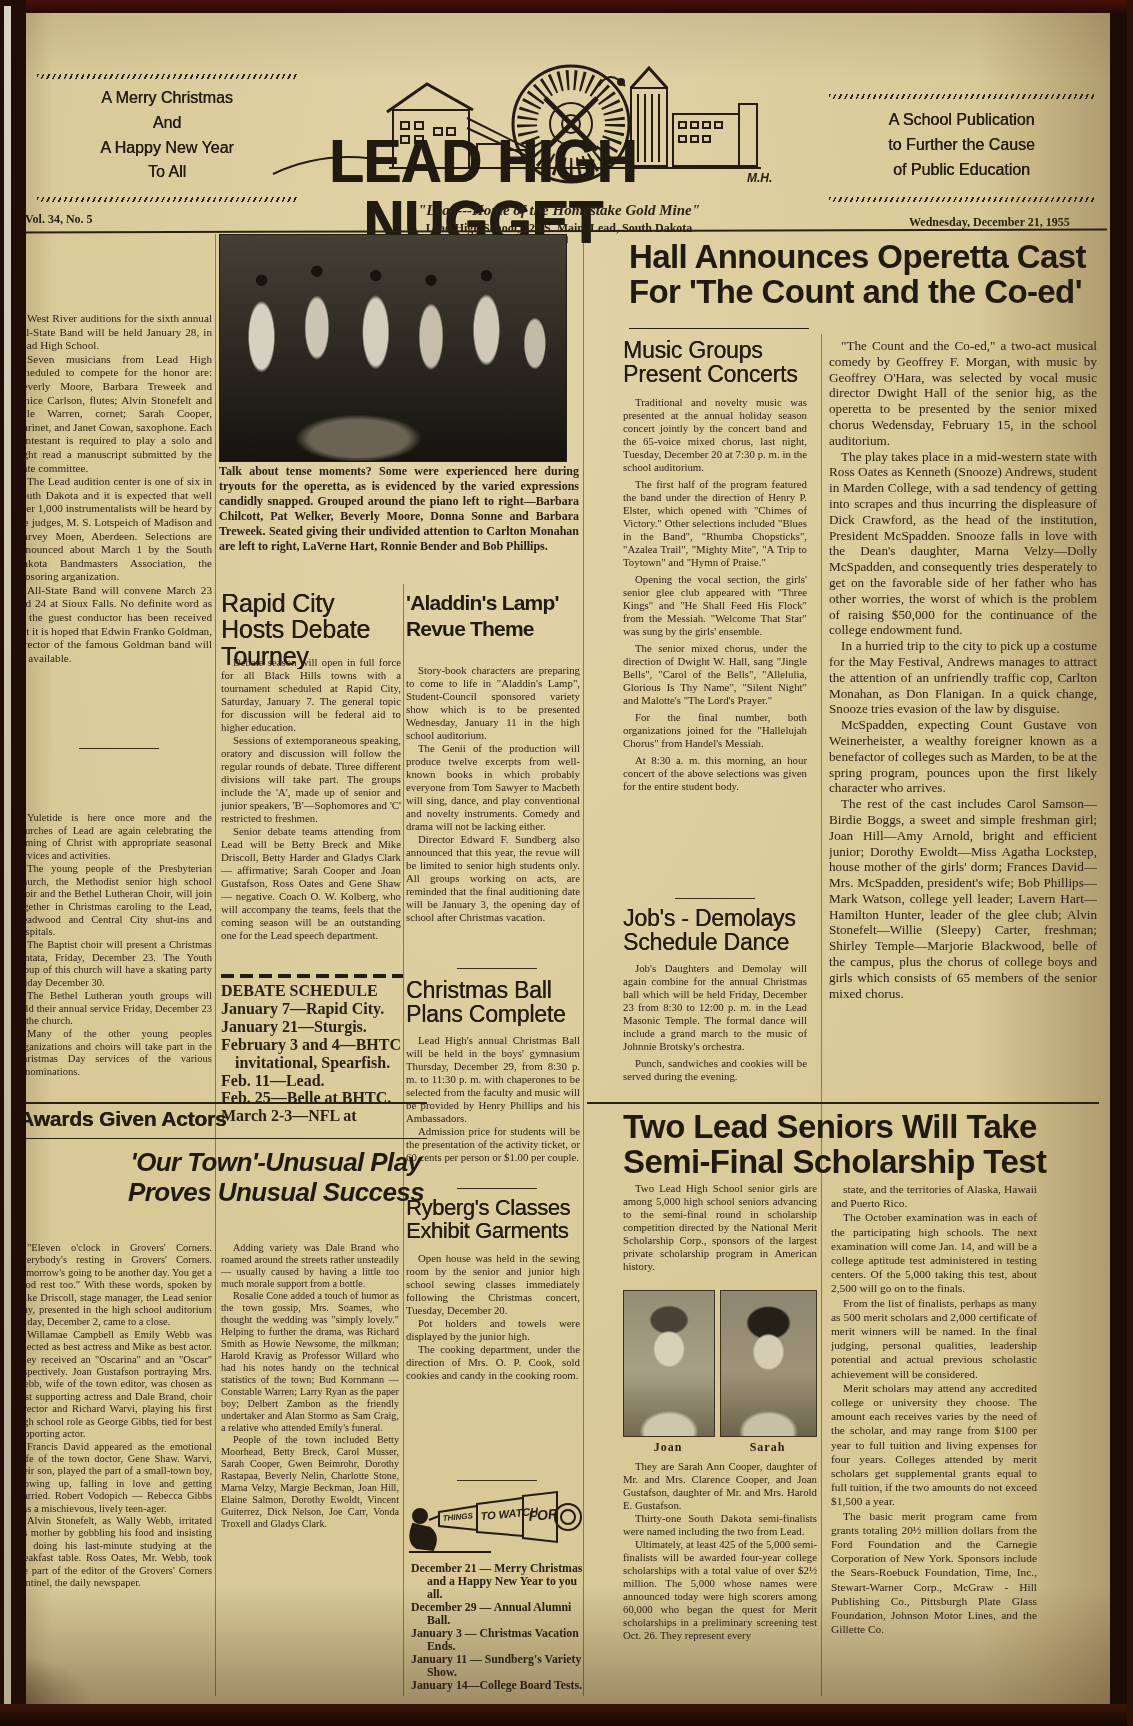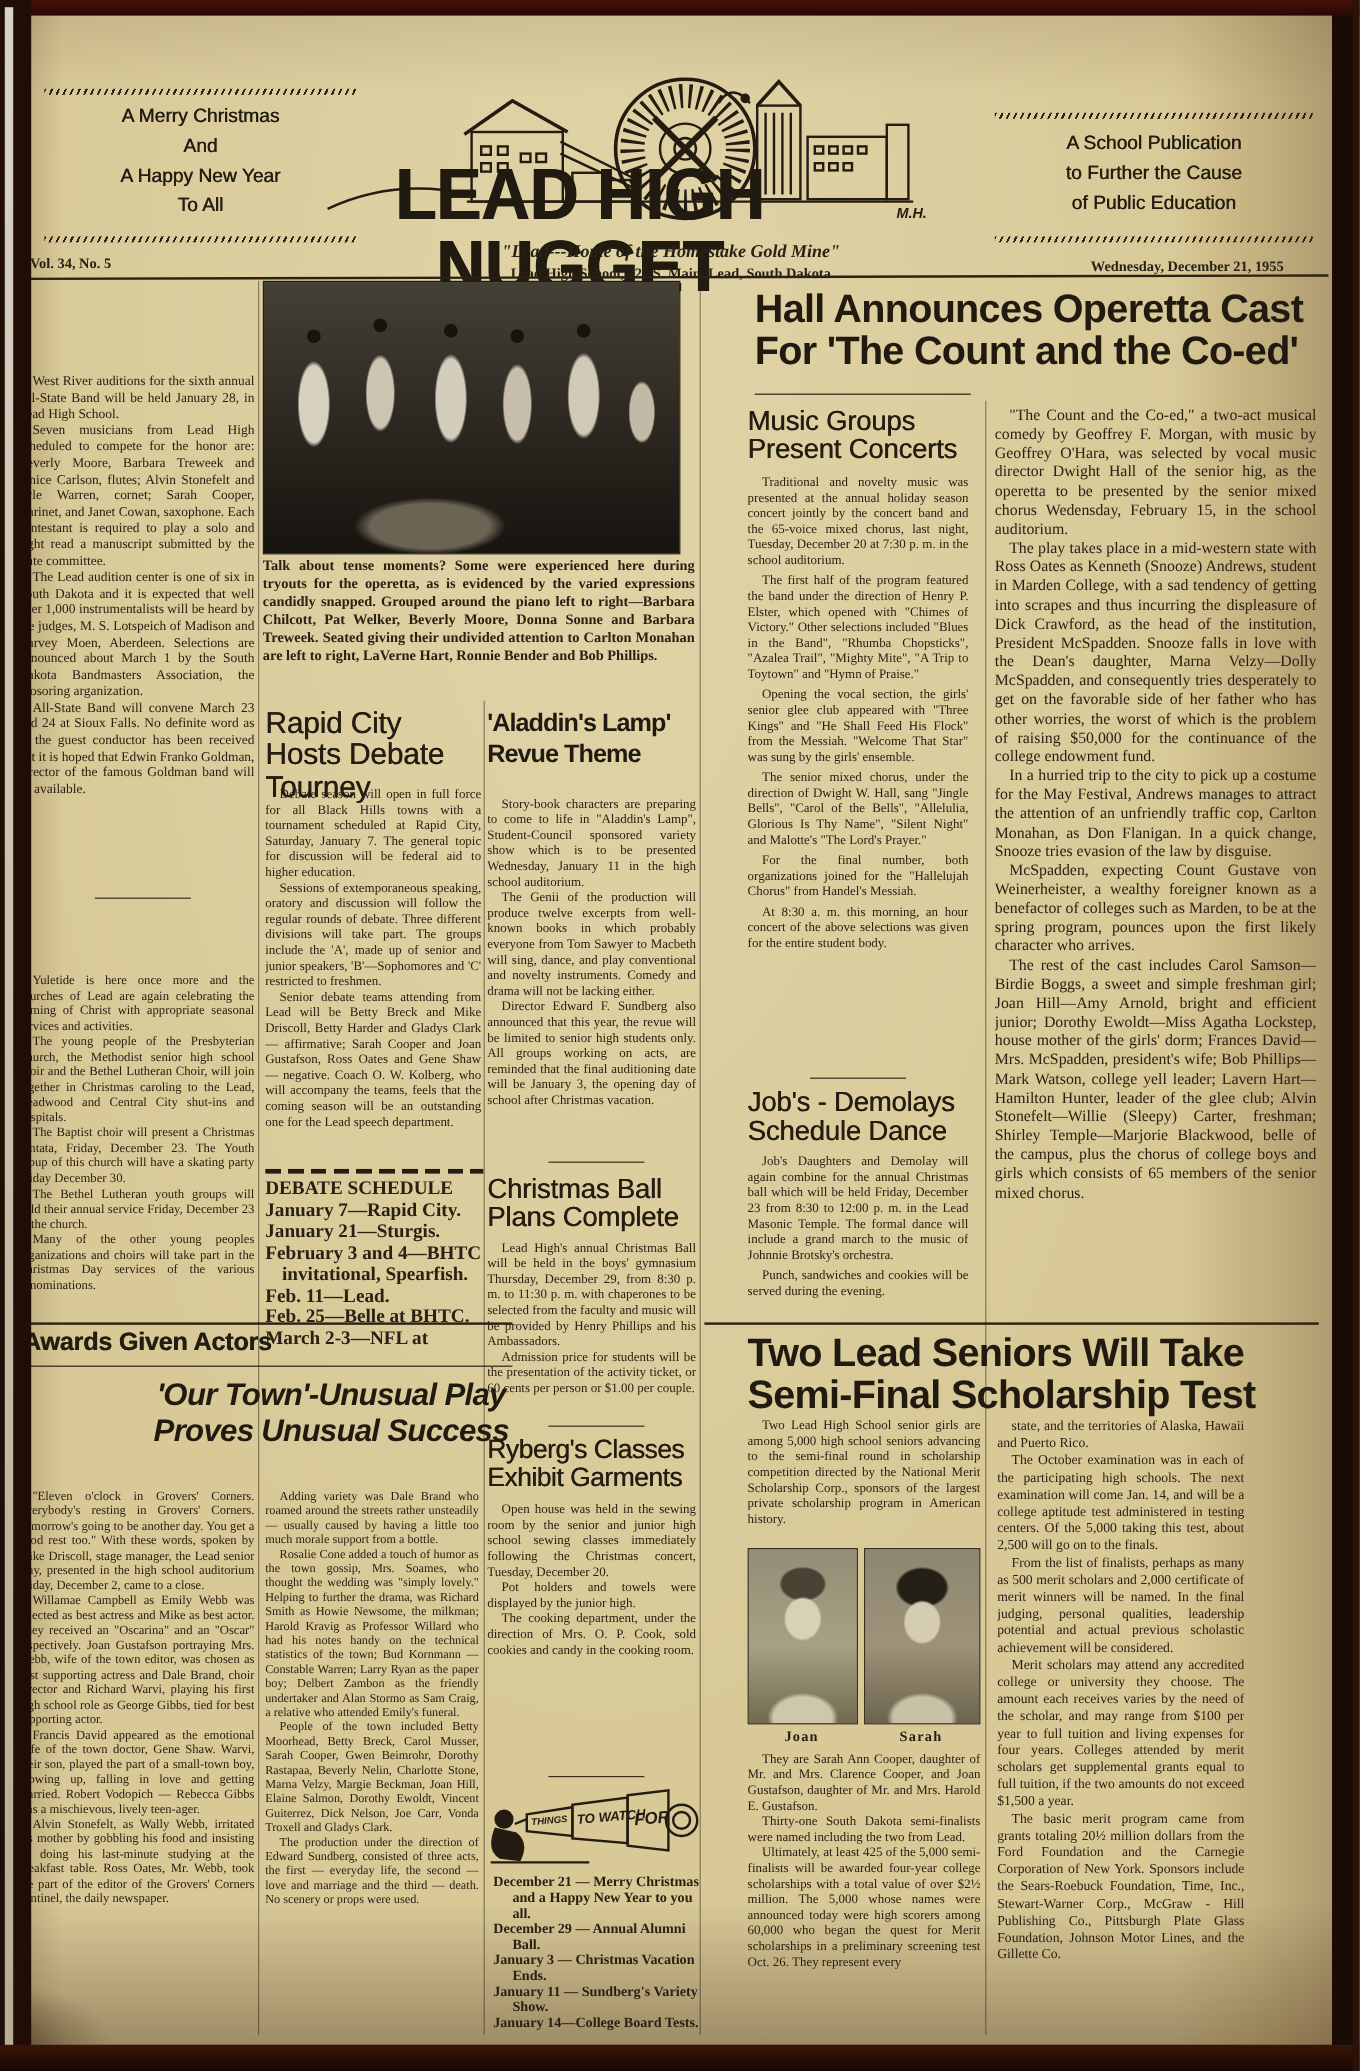--- a/index.html
+++ b/index.html
@@ -255,21 +255,20 @@
   <div class="art" style="left:6px;top:1230px;width:197px;height:458px;font-size:10.5px;line-height:12.4px;">
     <p class="bp">"Eleven o'clock in Grovers' Corners. Everybody's resting in Grovers' Corners. Tomorrow's going to be another day. You get a good rest too." With these words, spoken by Mike Driscoll, stage manager, the Lead senior play, presented in the high school auditorium Friday, December 2, came to a close.</p>
     <p class="bp">Willamae Campbell as Emily Webb was selected as best actress and Mike as best actor. They received an "Oscarina" and an "Oscar" respectively. Joan Gustafson portraying Mrs. Webb, wife of the town editor, was chosen as best supporting actress and Dale Brand, choir director and Richard Warvi, playing his first high school role as George Gibbs, tied for best supporting actor.</p>
     <p class="bp">Francis David appeared as the emotional wife of the town doctor, Gene Shaw. Warvi, their son, played the part of a small-town boy, growing up, falling in love and getting married. Robert Vodopich — Rebecca Gibbs was a mischievous, lively teen-ager.</p>
     <p class="bp">Alvin Stonefelt, as Wally Webb, irritated his mother by gobbling his food and insisting on doing his last-minute studying at the breakfast table. Ross Oates, Mr. Webb, took the part of the editor of the Grovers' Corners Sentinel, the daily newspaper.</p>
   </div>
   <div class="art" style="left:212px;top:1230px;width:178px;height:458px;font-size:10.2px;line-height:12px;">
     <p class="bp">Adding variety was Dale Brand who roamed around the streets rather unsteadily — usually caused by having a little too much morale support from a bottle.</p>
     <p class="bp">Rosalie Cone added a touch of humor as the town gossip, Mrs. Soames, who thought the wedding was "simply lovely." Helping to further the drama, was Richard Smith as Howie Newsome, the milkman; Harold Kravig as Professor Willard who had his notes handy on the technical statistics of the town; Bud Kornmann — Constable Warren; Larry Ryan as the paper boy; Delbert Zambon as the friendly undertaker and Alan Stormo as Sam Craig, a relative who attended Emily's funeral.</p>
     <p class="bp">People of the town included Betty Moorhead, Betty Breck, Carol Musser, Sarah Cooper, Gwen Beimrohr, Dorothy Rastapaa, Beverly Nelin, Charlotte Stone, Marna Velzy, Margie Beckman, Joan Hill, Elaine Salmon, Dorothy Ewoldt, Vincent Guiterrez, Dick Nelson, Joe Carr, Vonda Troxell and Gladys Clark.</p>
-    <p class="bp">The production under the direction of Edward Sundberg, consisted of three acts, the first — everyday life, the second — love and marriage and the third — death. No scenery or props were used.</p>
   </div>
 
   <div class="hr" style="left:578px;top:1090px;width:512px;height:2px;"></div>
   <div class="abs hb" style="left:614px;top:1098px;width:480px;font-size:33px;line-height:1.05;">Two Lead Seniors Will Take Semi-Final Scholarship Test</div>
 
   <div class="art" style="left:614px;top:1170px;width:194px;height:106px;font-size:10.8px;line-height:13px;text-align:justify;text-indent:12px;">Two Lead High School senior girls are among 5,000 high school seniors advancing to the semi-final round in scholarship competition directed by the National Merit Scholarship Corp., sponsors of the largest private scholarship program in American history.</div>
 
   <div class="art portrait p-joan" style="left:614px;top:1278px;width:90px;height:145px;"></div>
   <div class="art portrait p-sarah" style="left:711px;top:1278px;width:95px;height:145px;"></div>
   <div class="abs plabel" style="left:614px;top:1428px;width:90px;font-size:12px;">Joan</div>

